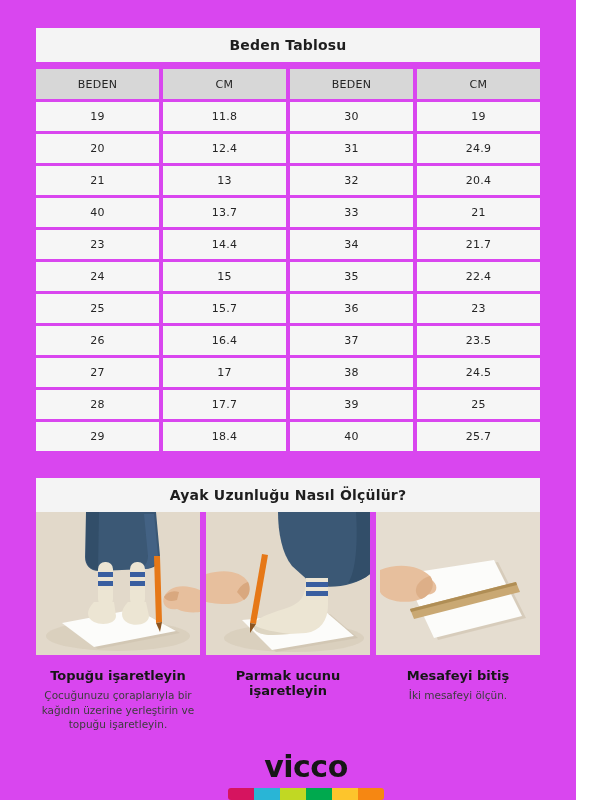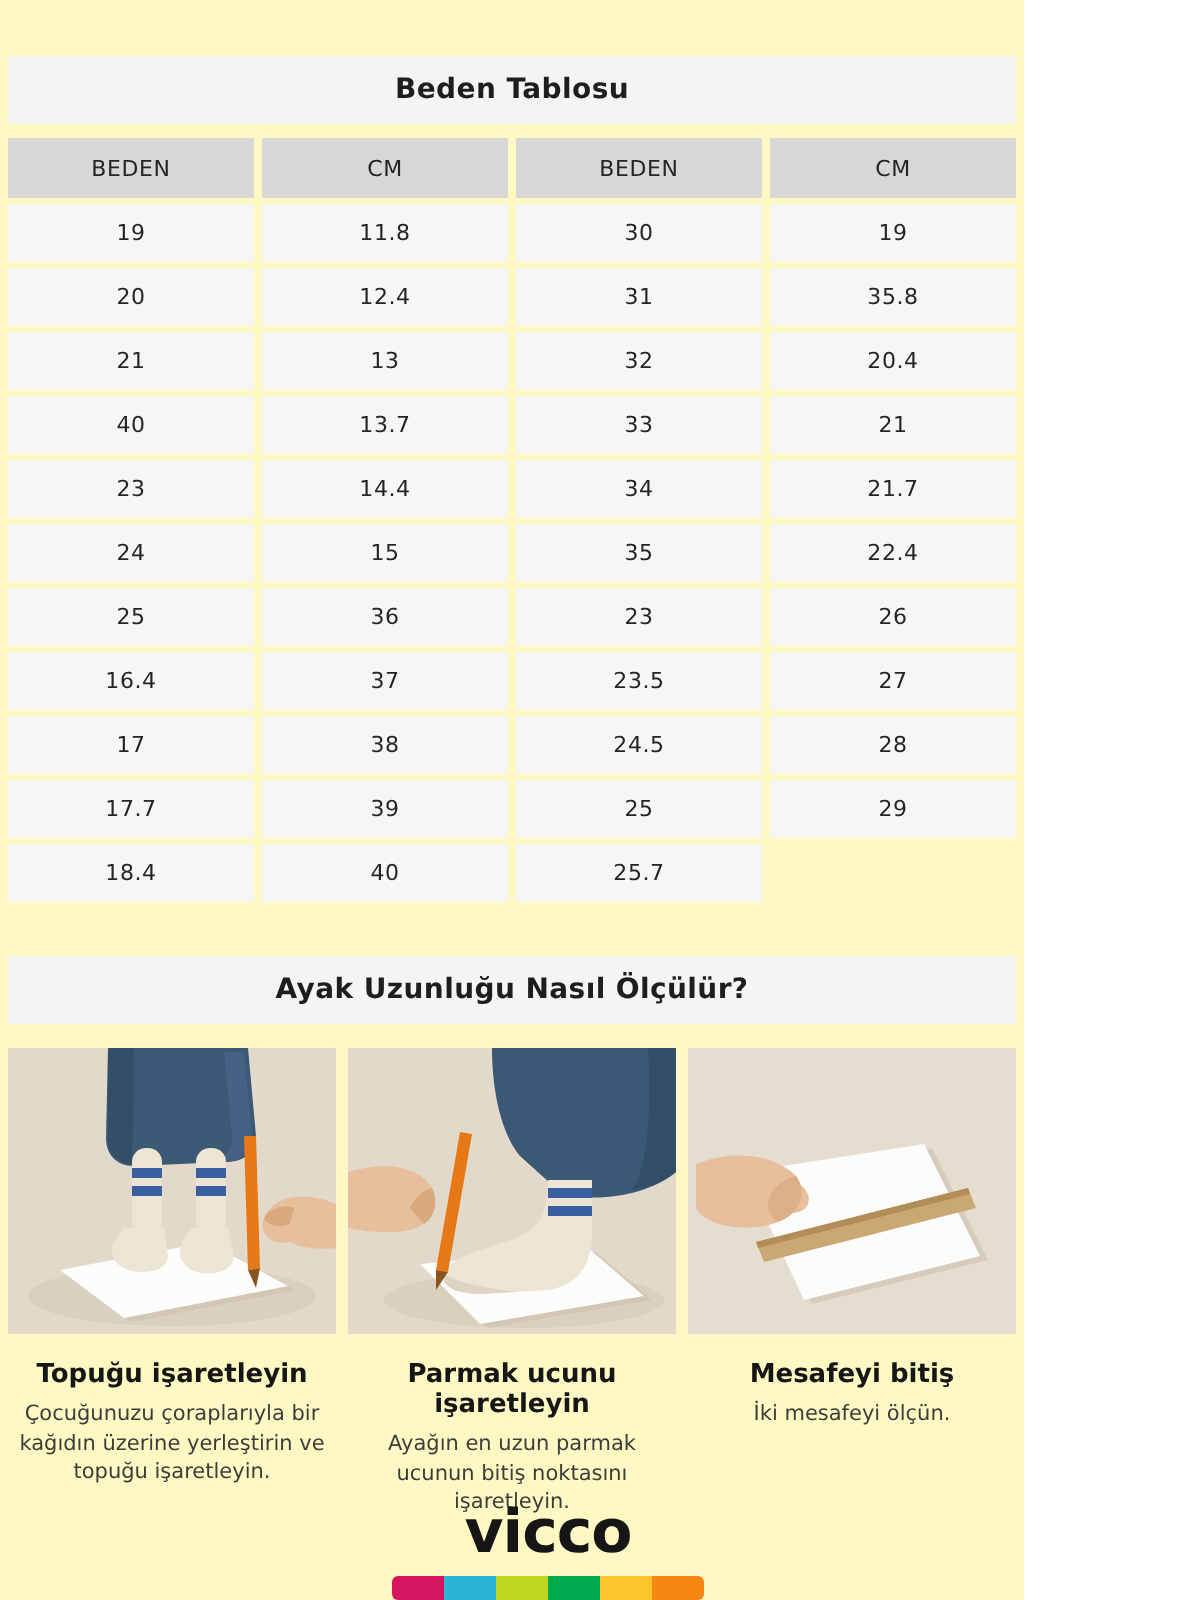--- a/index.html
+++ b/index.html
@@ -1,35 +1,35 @@
 <!DOCTYPE html>
 <html><head>
 <meta charset="utf-8">
 <style>
   * { margin:0; padding:0; box-sizing:border-box; }
   html,body { width:600px; background:#ffffff; font-family:"DejaVu Sans","Liberation Sans",sans-serif; }
-  .page { width:512px; height:800px; background:#fef9c3; position:relative; overflow:hidden; }
+  .page { width:576px; height:800px; background:#d946ef; position:relative; overflow:hidden; }
   .content { width:504px; margin:0 auto; }
 
   .section-bar {
     background:#f4f4f4; height:34px; margin-top:28px;
     display:flex; align-items:center; justify-content:center;
     font-size:14px; font-weight:bold; color:#1e1e1e; letter-spacing:.2px;
   }
 
   .size-table { display:grid; grid-template-columns:repeat(4,1fr); column-gap:4px; row-gap:3px; margin-top:7px; }
   .size-table .cell {
     background:#f6f6f6; height:29px; display:flex; align-items:center; justify-content:center;
     font-size:11px; font-weight:500; color:#252525; letter-spacing:.3px;
   }
   .size-table .head { background:#d7d7d7; height:30px; font-weight:500; }
 
   .measure-bar { margin-top:27px; }
 
-  .steps { display:flex; gap:6px; margin-top:12px; }
+  .steps { display:flex; gap:6px; margin-top:0; }
   .step { width:164px; display:flex; flex-direction:column; align-items:center; }
   .step svg { display:block; width:164px; height:143px; }
   .step-title { margin-top:13px; font-size:13px; font-weight:bold; color:#161616; text-align:center; }
   .step-desc { margin-top:5px; font-size:10.5px; color:#3c3c3c; text-align:center; line-height:1.4; padding:0 2px; }
 
   .footer { position:absolute; left:0; right:0; bottom:0; display:flex; flex-direction:column; align-items:center;padding-left:36px; }
   .brand { font-size:30px; font-weight:bold; color:#161616; letter-spacing:-.5px; line-height:1; margin-bottom:6px; }
   .brand-bar { width:156px; height:12px; display:flex; overflow:hidden; border-radius:3px; }
   .brand-bar span { flex:1; height:100%; }
 </style>
@@ -47,38 +47,39 @@
       <div class="cell head">BEDEN</div>
       <div class="cell head">CM</div>
 
     <div class="cell">19</div>
         <div class="cell">11.8</div>
         <div class="cell">30</div>
         <div class="cell">19</div>
         <div class="cell">20</div>
         <div class="cell">12.4</div>
         <div class="cell">31</div>
-        <div class="cell">35.8</div>
+        <div class="cell">24.9</div>
         <div class="cell">21</div>
         <div class="cell">13</div>
         <div class="cell">32</div>
         <div class="cell">20.4</div>
         <div class="cell">40</div>
         <div class="cell">13.7</div>
         <div class="cell">33</div>
         <div class="cell">21</div>
         <div class="cell">23</div>
         <div class="cell">14.4</div>
         <div class="cell">34</div>
         <div class="cell">21.7</div>
         <div class="cell">24</div>
         <div class="cell">15</div>
         <div class="cell">35</div>
         <div class="cell">22.4</div>
         <div class="cell">25</div>
+        <div class="cell">15.7</div>
         <div class="cell">36</div>
         <div class="cell">23</div>
         <div class="cell">26</div>
         <div class="cell">16.4</div>
         <div class="cell">37</div>
         <div class="cell">23.5</div>
         <div class="cell">27</div>
         <div class="cell">17</div>
         <div class="cell">38</div>
         <div class="cell">24.5</div>
@@ -133,21 +134,20 @@
           <path d="M100,66 C100,86 94,92 78,97 C62,102 50,106 48,113 C46,119 54,123 66,123 L100,121 C114,119 122,109 122,93 L122,66 Z" fill="#ece5d3"></path>
           <rect x="100" y="70" width="22" height="5" fill="#3a5fa0"></rect>
           <rect x="100" y="79" width="22" height="5" fill="#3a5fa0"></rect>
           <path d="M48,113 C46,119 54,123 66,123 L84,122 C70,120 56,118 48,113 Z" fill="#ddd5c2"></path>
           <polygon points="56,42 62,43 50,112 44,111" fill="#e67817"></polygon>
           <polygon points="44,111 50,112 44,121" fill="#8a5420"></polygon>
           <path d="M0,62 C20,56 36,60 42,70 C46,79 42,88 31,91 C18,94 0,90 0,90 Z" fill="#e7bf9d"></path>
           <path d="M42,70 C45,76 44,84 38,88 L31,80 C34,74 38,71 42,70 Z" fill="#d9a87f"></path>
         </svg>
         <div class="step-title">Parmak ucunu işaretleyin</div>
-        <div class="step-desc">Ayağın en uzun parmak ucunun bitiş noktasını işaretleyin.</div>
       </div>
 
       <div class="step">
         <svg viewBox="0 0 164 143" xmlns="http://www.w3.org/2000/svg">
           <rect x="0" y="0" width="164" height="143" fill="#e5ddd0"></rect>
           <polygon points="32,64 122,50 150,106 62,128" fill="#cdc2ad" opacity="0.6"></polygon>
           <polygon points="28,62 118,48 146,104 58,126" fill="#fcfcfa"></polygon>
           <polygon points="34,97 140,70 144,80 38,107" fill="#c9a873"></polygon>
           <polygon points="34,97 140,70 141,73 35,100" fill="#b08e55"></polygon>
           <path d="M4,58 C24,50 44,54 54,64 C60,72 56,83 45,87 C30,93 8,89 4,80 Z" fill="#e7bf9d"></path>

